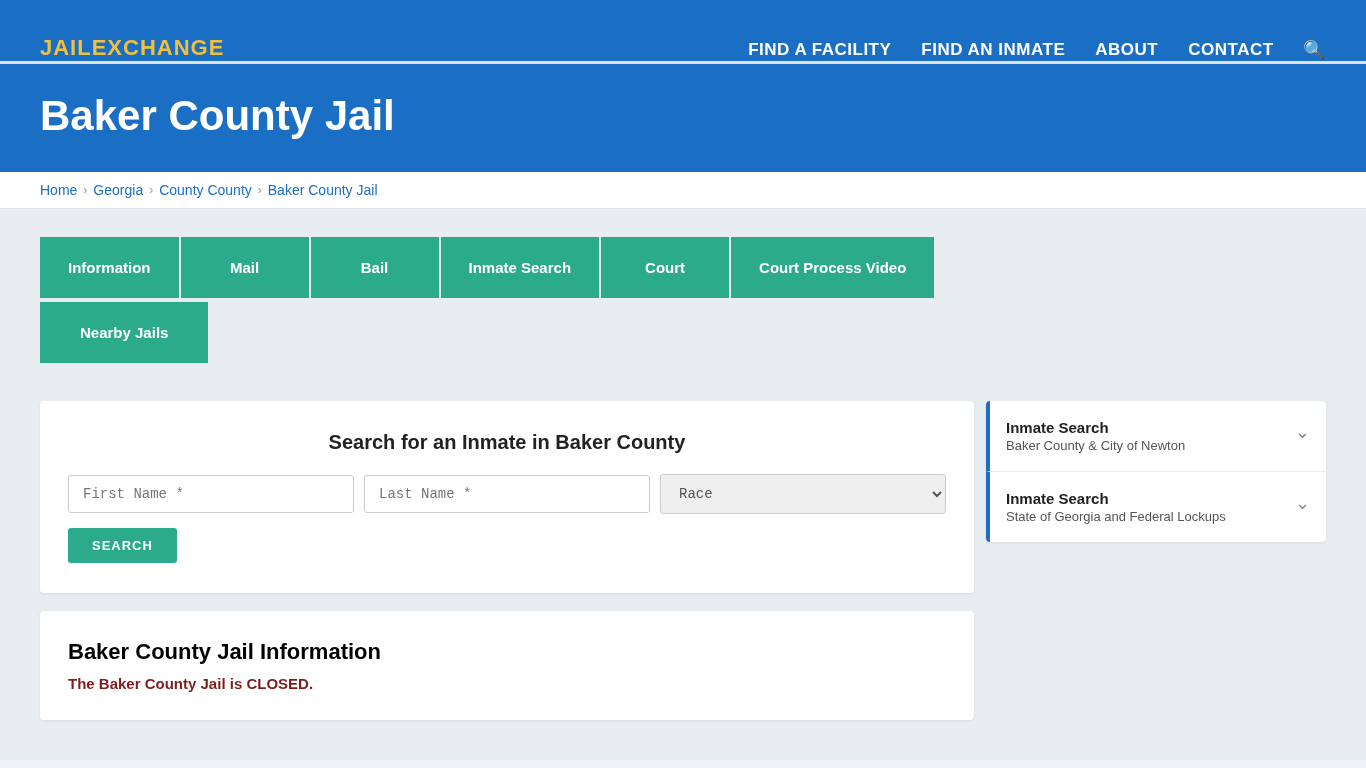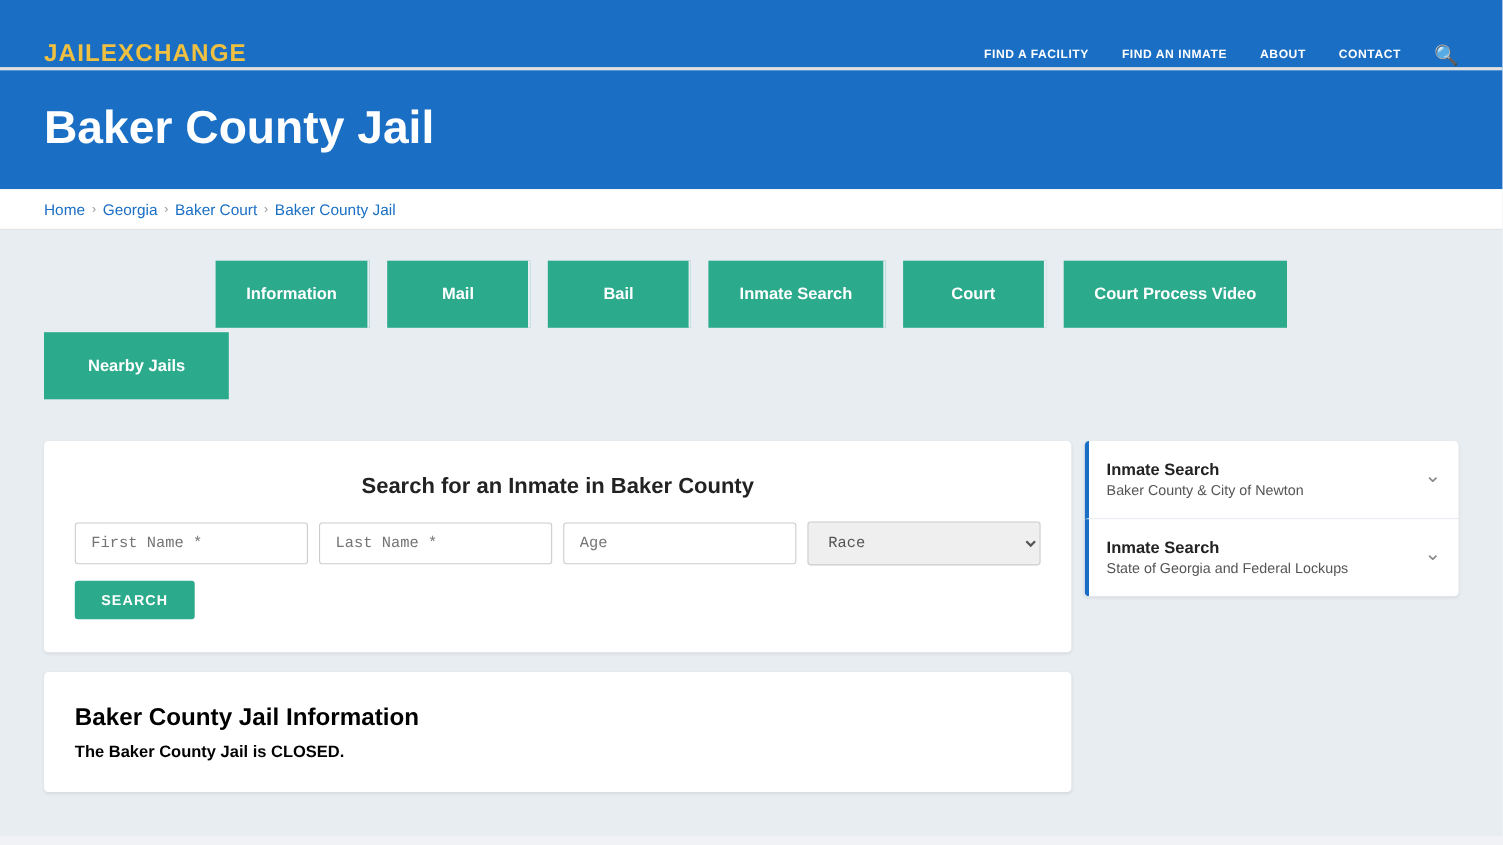--- a/index.html
+++ b/index.html
@@ -24,21 +24,21 @@
     .logo span {
       color: #f0c040;
     }
     .nav {
       display: flex;
       align-items: center;
       gap: 30px;
     }
     .nav-item {
       color: white;
-      font-size: 11px;
+      font-size: 17px;
       font-weight: 700;
       text-transform: uppercase;
       cursor: pointer;
       letter-spacing: 0.5px;
     }
     .nav-search {
       color: white;
       font-size: 18px;
       cursor: pointer;
     }
@@ -80,22 +80,21 @@
     }
 
     
     .tabs-section {
       background: #e8edf2;
       padding: 28px 40px 10px 40px;
     }
     .tabs-row {
       display: flex;
       flex-wrap: wrap;
-      gap: 16px;
-      justify-content: center;
+      gap: 0;
     }
     .tab-btn {
       background: #2baa8c;
       color: white;
       font-size: 15px;
       font-weight: 600;
       padding: 22px 28px;
       cursor: pointer;
       border: none;
       border-right: 2px solid #e8edf2;
@@ -190,21 +189,21 @@
       padding: 28px;
       box-shadow: 0 1px 3px rgba(0,0,0,0.08);
     }
     .info-card-title {
       font-size: 22px;
       font-weight: 700;
       color: #000000;
       margin-bottom: 10px;
     }
     .info-card-closed {
-      color: #000000;
+      color: #7f1d1d;
       font-weight: 700;
       font-size: 15px;
     }
 
     
     .right-col {
       width: 340px;
       flex-shrink: 0;
     }
     .sidebar-card {
@@ -262,21 +261,21 @@
 <section class="hero">
   <h1 class="hero-title">Baker County Jail</h1>
 </section>
 
 <div class="breadcrumb-bar">
   <nav class="breadcrumb">
     <a>Home</a>
     <span class="breadcrumb-sep">›</span>
     <a>Georgia</a>
     <span class="breadcrumb-sep">›</span>
-    <a>Baker Court</a>
+    <a>County County</a>
     <span class="breadcrumb-sep">›</span>
     <span class="breadcrumb-current">Baker County Jail</span>
   </nav>
 </div>
 
 <div class="tabs-section">
   <div class="tabs-row">
     <button class="tab-btn">Information</button>
     <button class="tab-btn">Mail</button>
     <button class="tab-btn">Bail</button>
@@ -291,21 +290,20 @@
 
 <div class="main-content">
 
   <div class="left-col">
 
     <div class="search-card">
       <div class="search-card-title">Search for an Inmate in Baker County</div>
       <div class="search-form">
         <input type="text" placeholder="First Name *" style="">
         <input type="text" placeholder="Last Name *" style="">
-        <input type="text" placeholder="Age" style="">
         <select>
           <option>Race</option>
           <option>White</option>
           <option>Black</option>
           <option>Hispanic</option>
           <option>Asian</option>
           <option>Other</option>
         </select>
       </div>
       <div>

